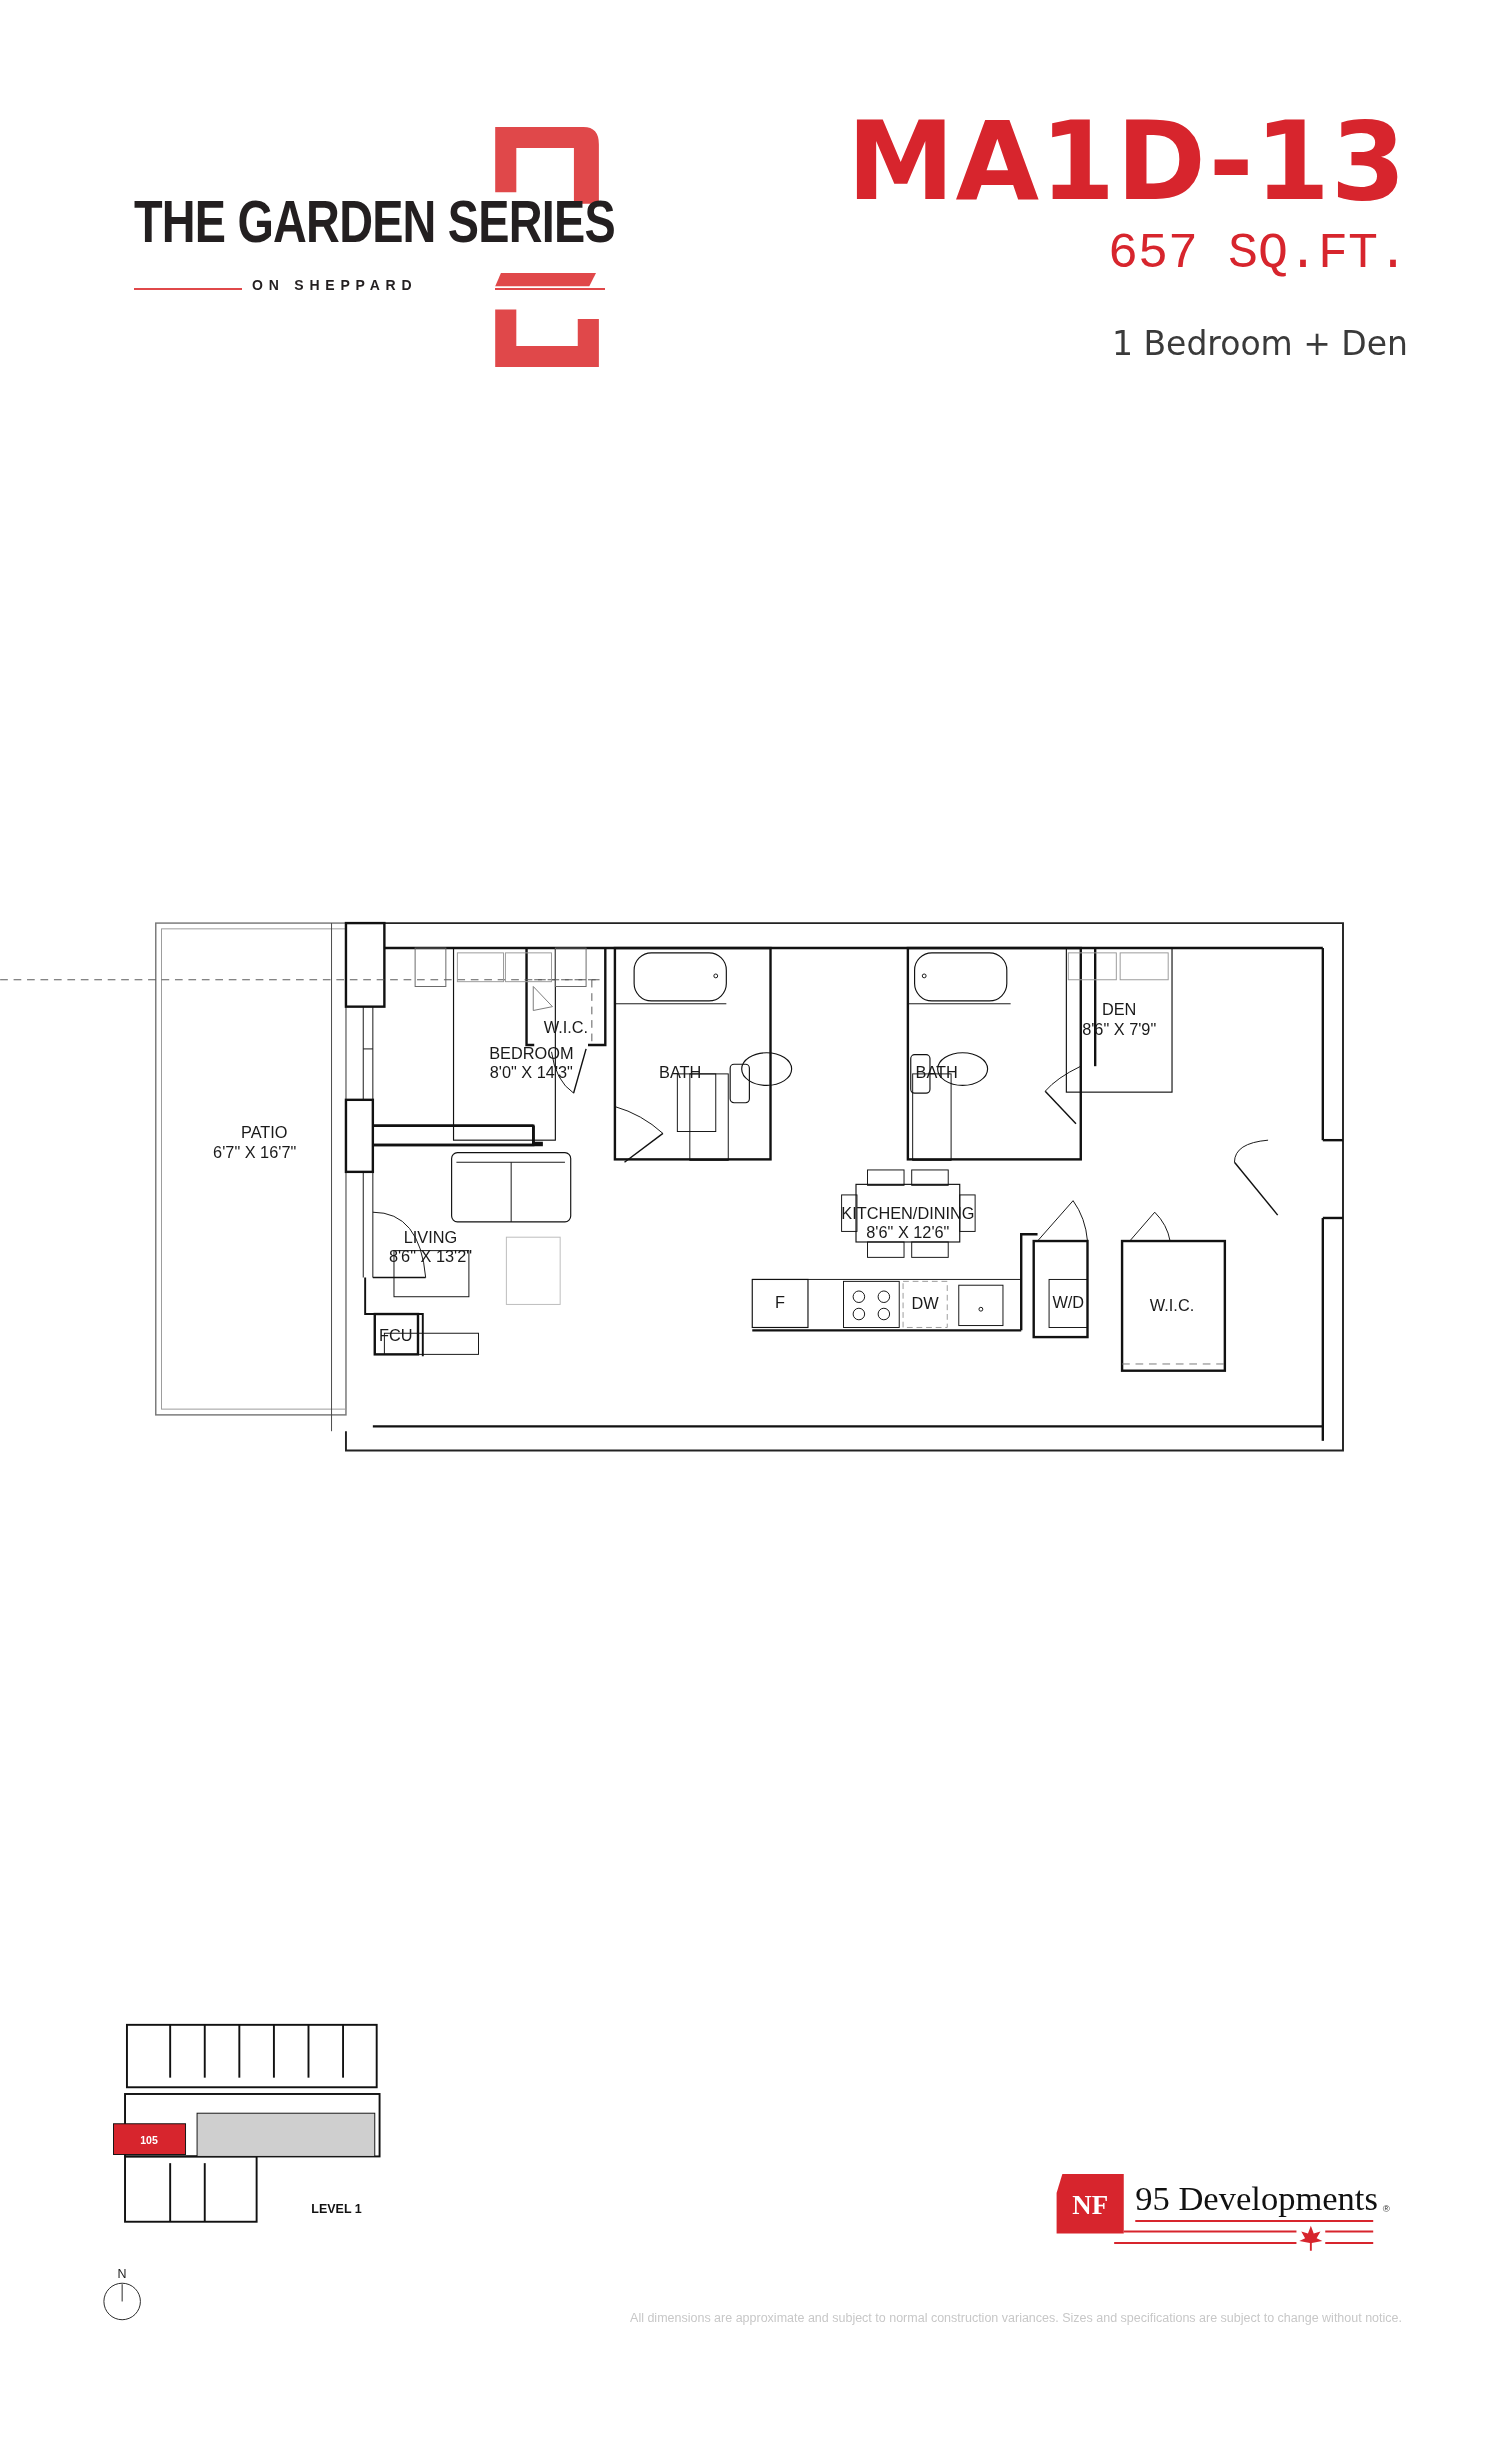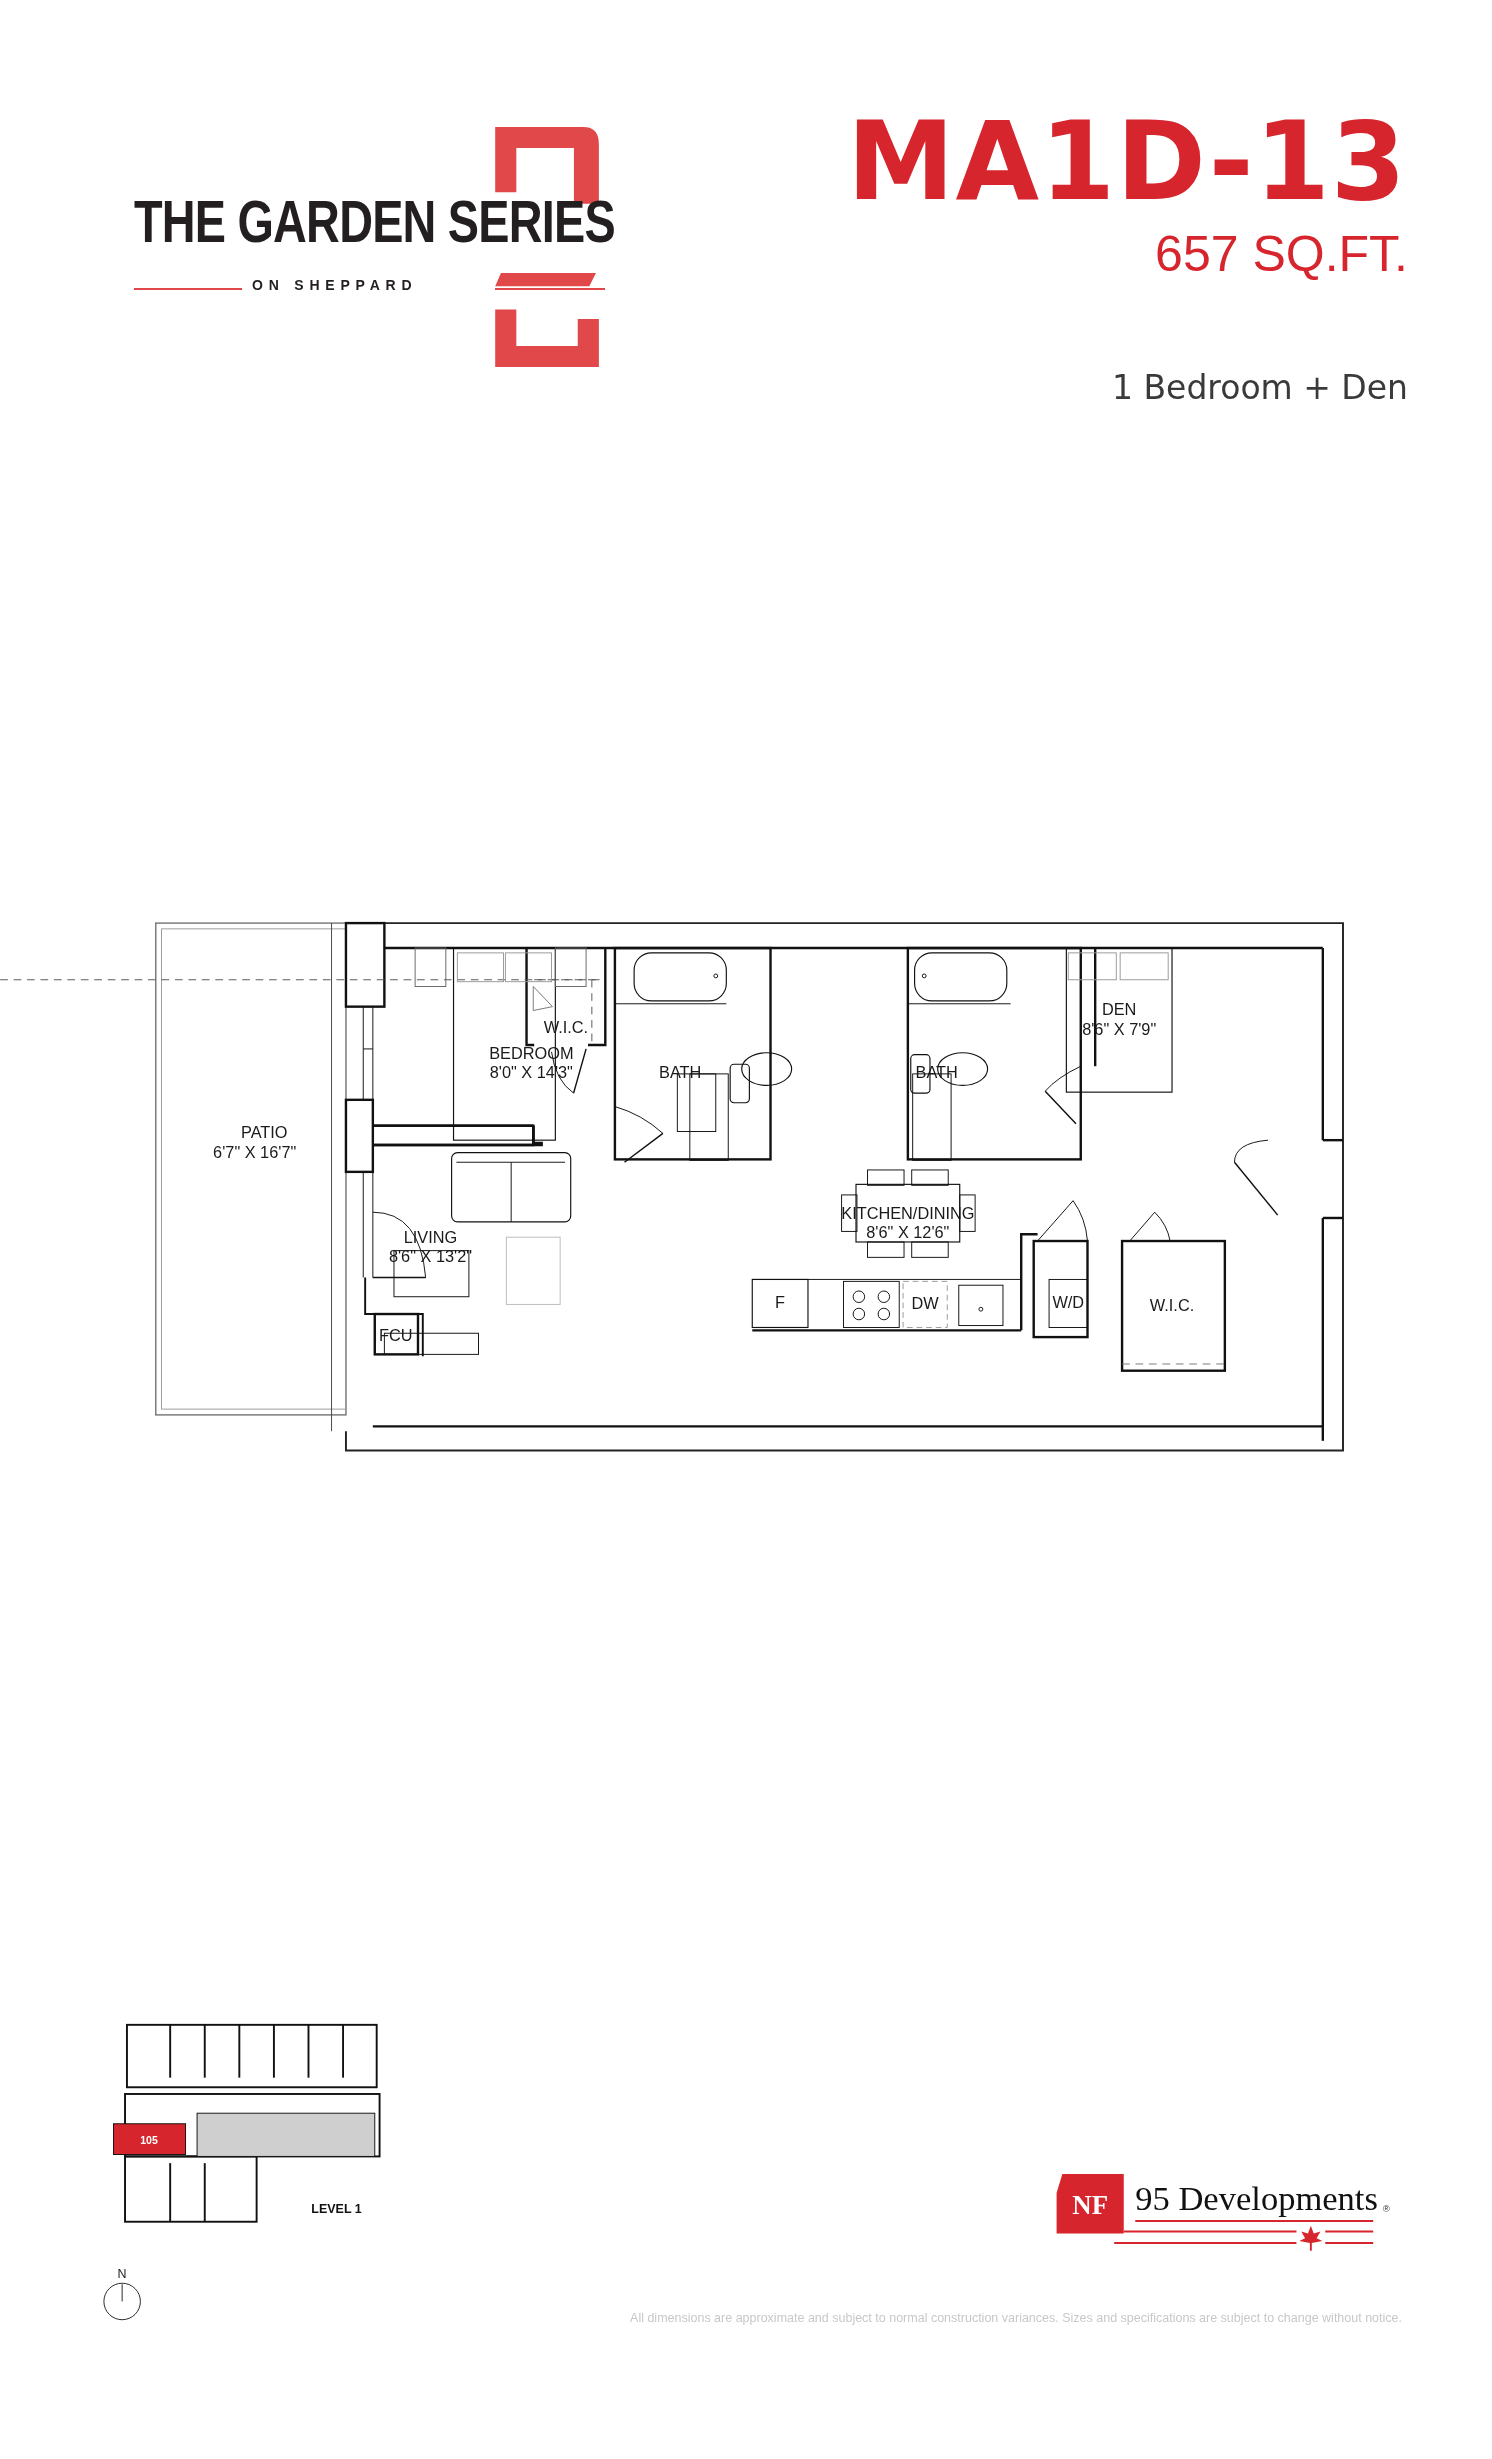--- a/index.html
+++ b/index.html
@@ -4,22 +4,22 @@
 <style>
   html,body{margin:0;padding:0;background:#ffffff;}
   body{width:1493px;height:2459px;position:relative;overflow:hidden;font-family:"Liberation Sans",sans-serif;}
   .abs{position:absolute;}
   .logo-title{left:134px;top:192px;font-family:"Liberation Sans",sans-serif;font-weight:700;font-size:60px;letter-spacing:-1px;color:#231f20;transform:scaleX(0.78);transform-origin:left top;white-space:nowrap;line-height:1;}
   .logo-sub{left:252px;top:277px;font-size:14px;letter-spacing:5.8px;color:#231f20;white-space:nowrap;font-weight:bold;}
   .logo-line-l{left:134px;top:288px;width:108px;height:1.9px;background:#e0484a;}
   .logo-line-r{left:495px;top:288px;width:110px;height:1.9px;background:#e0484a;}
   .logo-two{left:495px;top:127px;width:106px;height:240px;}
   .unit-code{right:86px;top:108px;font-size:108px;color:#d7252d;letter-spacing:1px;line-height:1;font-family:"DejaVu Sans",sans-serif;font-weight:700;}
-  .unit-size{right:85px;top:229px;font-size:50px;color:#d7252d;line-height:1;font-family:Liberation Sans, sans-serif;}
-  .unit-type{right:85px;top:327px;font-size:33px;color:#3a3a3a;line-height:1;font-family:"DejaVu Sans",sans-serif;margin-top:44px;}
+  .unit-size{right:85px;top:229px;font-size:50px;color:#d7252d;line-height:1;font-family:Liberation Mono, monospace;}
+  .unit-type{right:85px;top:327px;font-size:33px;color:#3a3a3a;line-height:1;font-family:"DejaVu Sans",sans-serif;}
   .plan{left:0;top:0;width:1493px;height:2459px;}
   .room-label{font-family:"Liberation Sans",sans-serif;font-size:17px;fill:#1a1a1a;text-anchor:middle;}
   .key-label{font-family:"Liberation Sans",sans-serif;font-weight:700;font-size:13px;fill:#111;}
   .disclaimer{right:91px;top:2302px;width:1057px;text-align:right;font-size:12.5px;color:#c8c8c8;line-height:17.3px;margin-top:8px;}
   .dev-logo{left:1047px;top:2166px;width:355px;height:106px;text-align:right;}
 </style>
 </head>
 <body>
 
 <div class="abs logo-two">

